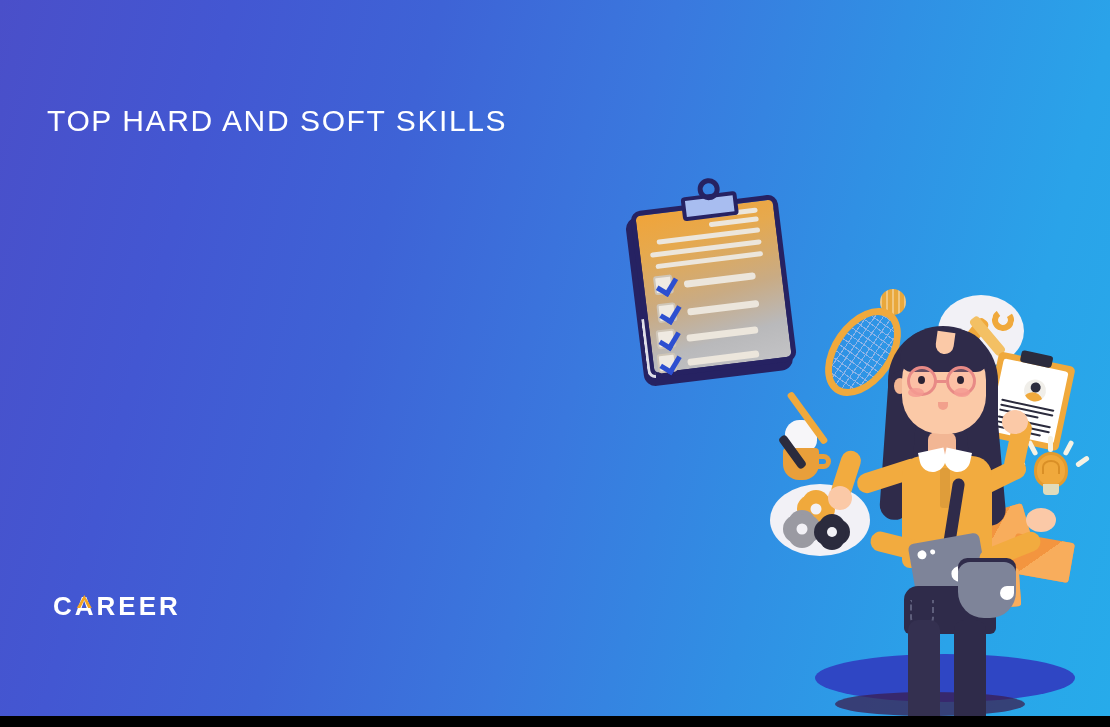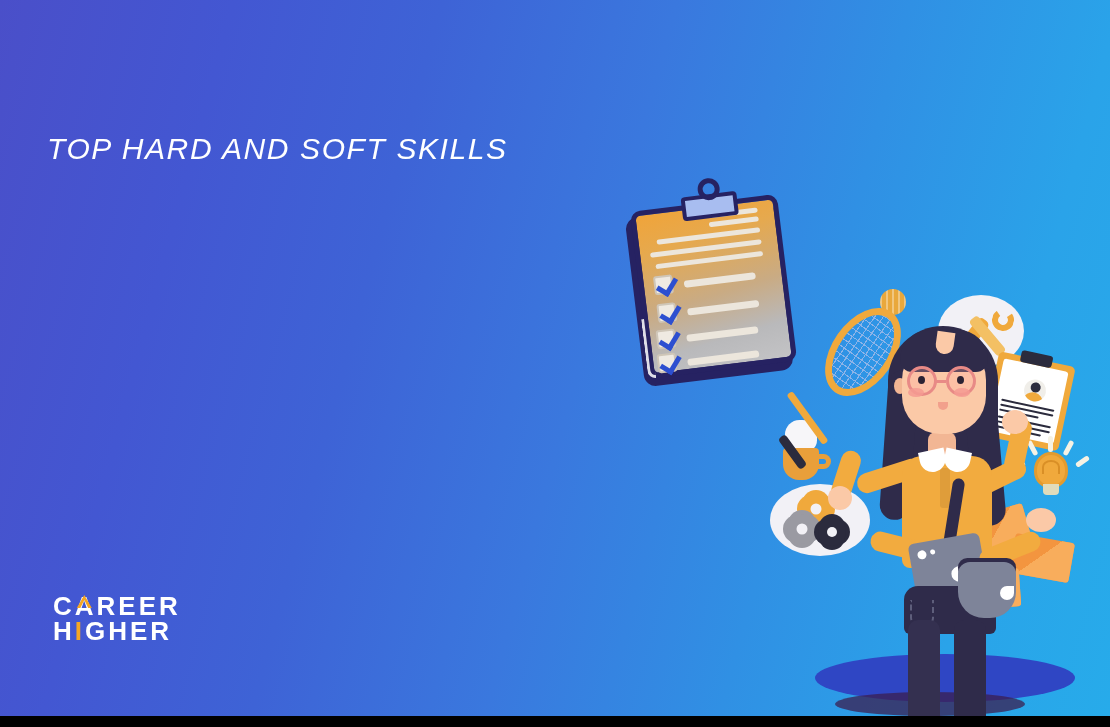--- a/index.html
+++ b/index.html
@@ -25,22 +25,22 @@
   }
   #bottombar {
     position:absolute; left:0; top:716px;
     width:1110px; height:11px;
     background:#000000;
   }
 
   
   .eyebrow {
     position:absolute; left:47px; top:104px;
-    font-size:30px; font-style:italic; font-weight:400;
-    letter-spacing:1.6px; color:#ffffff; white-space:nowrap;margin-top:28px;
+    font-size:30px; font-weight:400;
+    letter-spacing:1.6px; color:#ffffff; white-space:nowrap;
   }
   .headline {
     position:absolute; left:47px; top:172px;
     font-size:58px; font-weight:700; letter-spacing:-0.8px;
     color:#ffffff; white-space:nowrap;
   }
 
   
   #logo { position:absolute; left:53px; top:594px; width:180px; height:52px; }
   .logoline {
@@ -244,21 +244,20 @@
 </style>
 </head>
 <body>
 
 <div id="banner">
 
   <div class="eyebrow">TOP HARD AND SOFT SKILLS</div>
 
   <div id="logo">
     <div class="logoline"><span>C</span><span class="logo-a"><span>A</span><span class="accent-a"></span></span><span>REER</span></div>
-    <div class="logoline"><span>H</span><span class="accent-i">I</span><span>GHER</span></div>
   </div>
 
   <div id="illo">
 
     <div class="abs floor"></div>
     <div class="abs floor2"></div>
 
     <div class="abs" id="clipboard">
       <div class="abs cb-back"></div>
       <div class="abs cb-face">

